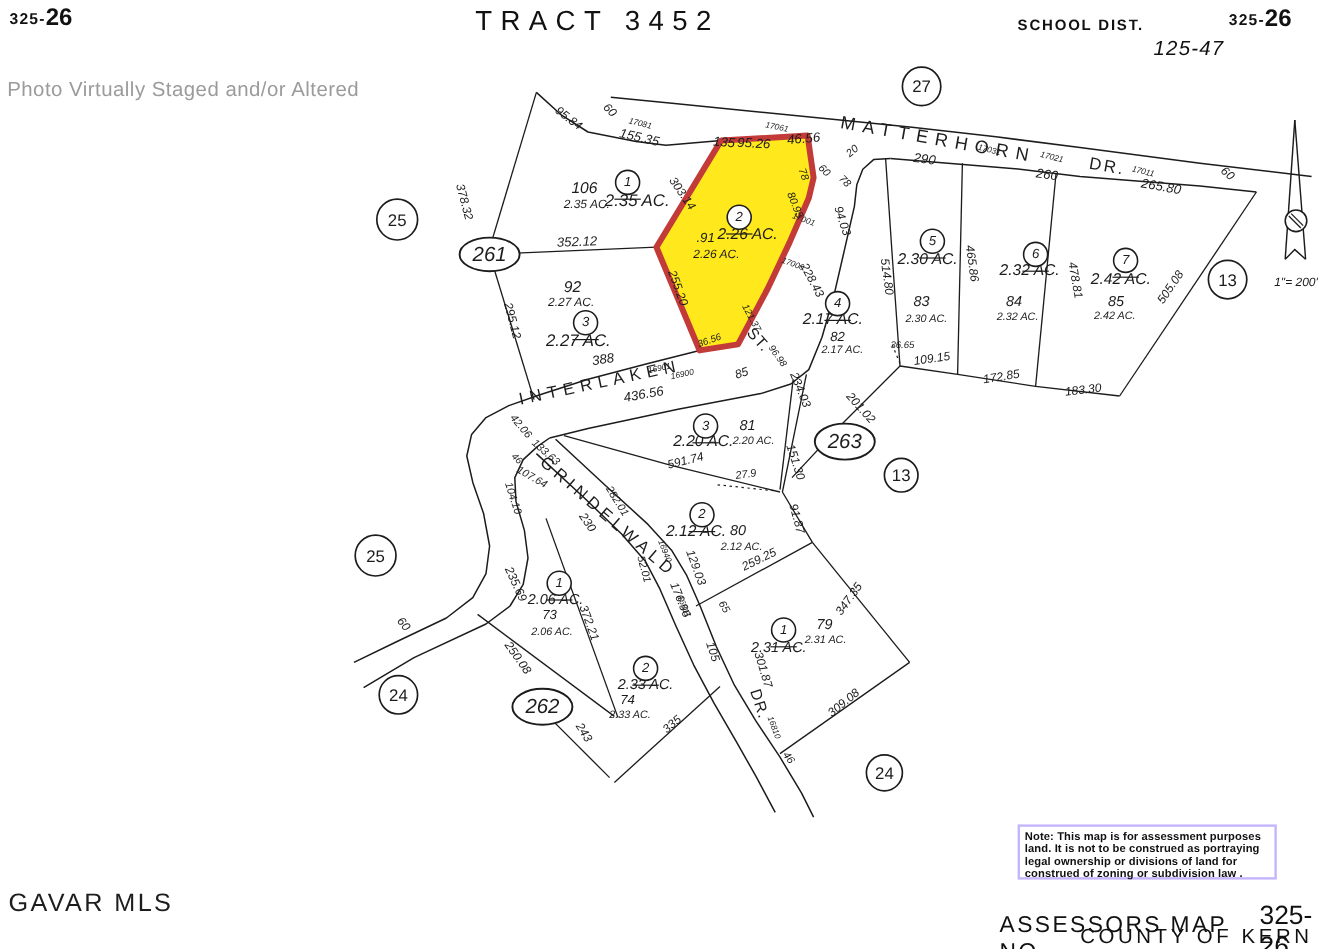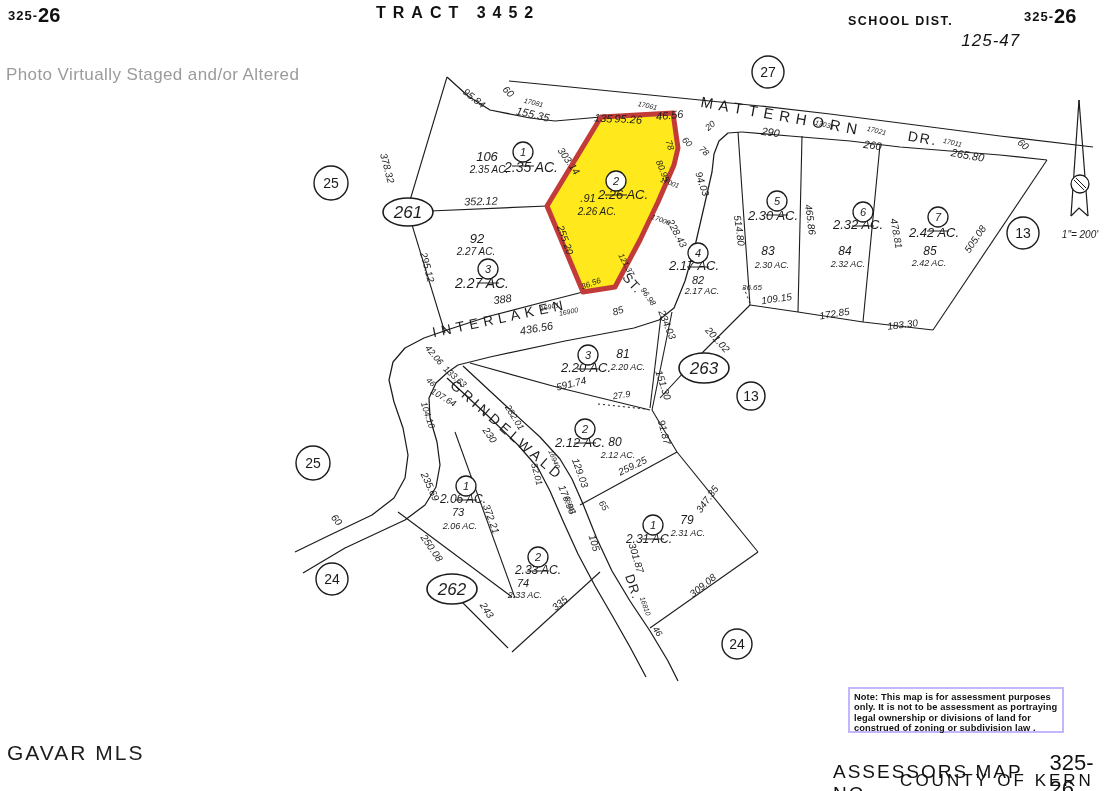--- a/index.html
+++ b/index.html
@@ -4,21 +4,21 @@
 <style>
   html,body{margin:0;padding:0;background:#ffffff;}
   body{width:1112px;height:791px;position:relative;overflow:hidden;
        font-family:"Liberation Sans",sans-serif;color:#111;}
   .abs{position:absolute;}
   
   #hdr-left{left:8px;top:4px;display:flex;align-items:flex-start;}
   .code-sm{font-size:13px;font-weight:700;letter-spacing:1px;padding-top:4px;}
   .code-lg{font-size:20px;font-weight:700;}
   #photo-wm{left:6px;top:21px;font-size:17px;color:#9b9b9b;letter-spacing:.4px;margin-top:44px;}
-  #map-title{left:376px;top:4px;font-size:16px;letter-spacing:7px;font-weight:700;}
+  #map-title{left:396px;top:4px;font-size:23px;letter-spacing:7px;font-weight:400;}
   #school{left:848px;top:11px;display:flex;align-items:flex-start;gap:8px;}
   #school .lbl{font-size:12.5px;letter-spacing:1.5px;font-weight:600;padding-top:3px;}
   #school .val{font-size:17px;font-style:italic;letter-spacing:1px;margin-top:20px;}
   #hdr-right{left:1024px;top:5px;display:flex;align-items:flex-start;}
   
   #note-box{left:848px;top:687px;width:216px;height:46px;border:2px solid #c4b5fd;
             box-sizing:border-box;padding:3px 4px;font-size:9.3px;font-weight:700;
             line-height:10.3px;letter-spacing:.1px;}
   #assessors{left:833px;top:750px;display:flex;align-items:flex-end;gap:6px;}
   #assessors .lbl{font-size:19px;letter-spacing:2px;}
@@ -266,21 +266,21 @@
       <polyline points="1071,216 1079,208 1088,216" fill="none" stroke="#1c1c1c" stroke-width="1.2"></polyline>
       <circle cx="1080" cy="184" r="9" fill="#fff" stroke="#1c1c1c" stroke-width="1.3"></circle>
       <line x1="1074" y1="180" x2="1084" y2="190" stroke="#1c1c1c" stroke-width="1"></line>
       <line x1="1076" y1="178" x2="1086" y2="188" stroke="#1c1c1c" stroke-width="1"></line>
       <text x="1080" y="238" font-size="10" text-anchor="middle">1"= 200'</text>
     </svg>
 </div>
 
 <div class="abs" id="note-box">
   <div>Note: This map is for assessment purposes</div>
-  <div>only. It is not to be assessment as portraying</div>
+  <div>land. It is not to be construed as portraying</div>
   <div>legal ownership or divisions of land for</div>
   <div>construed of zoning or subdivision law .</div>
 </div>
 
 <div class="abs" id="assessors">
   <span class="lbl">ASSESSORS MAP NO.</span>
   <span class="val">325-26</span>
 </div>
 
 <div class="abs" id="county">COUNTY OF KERN</div>

